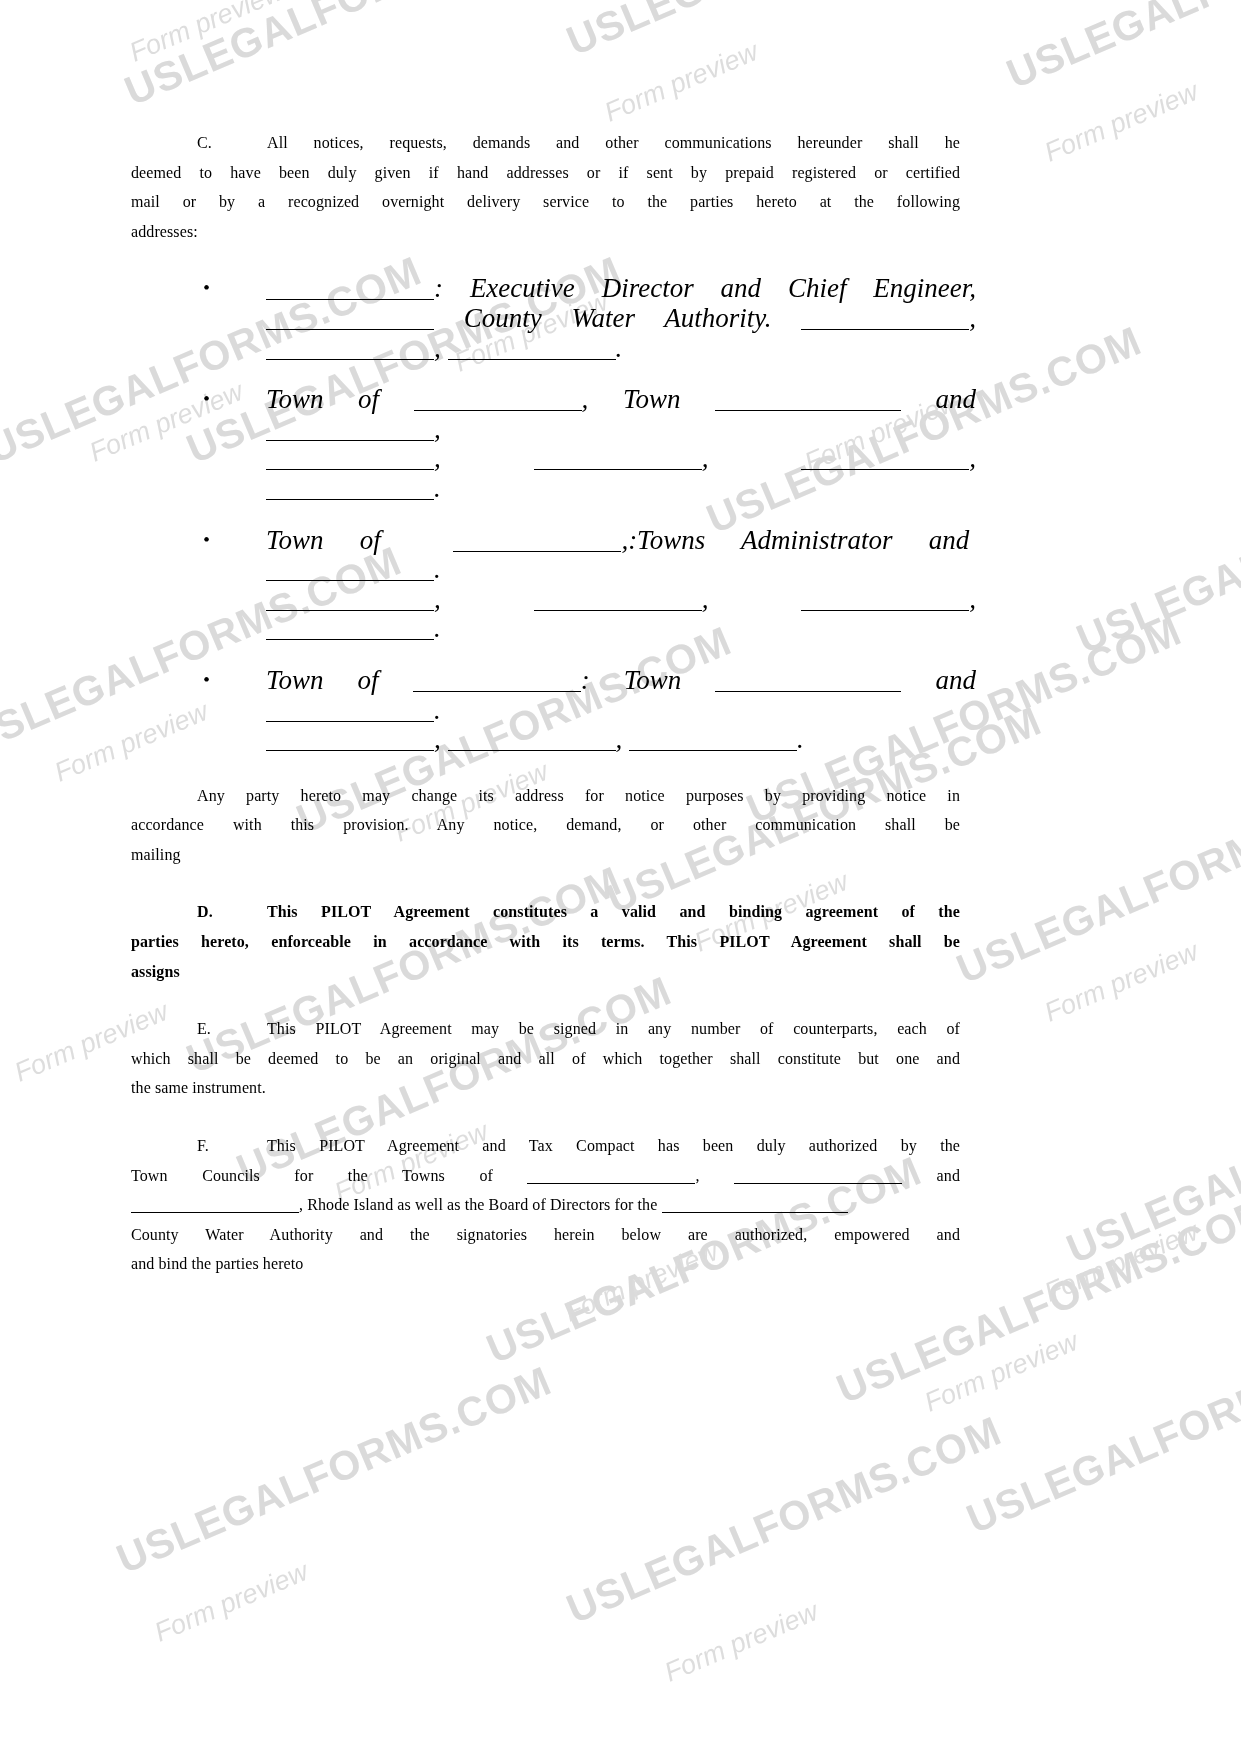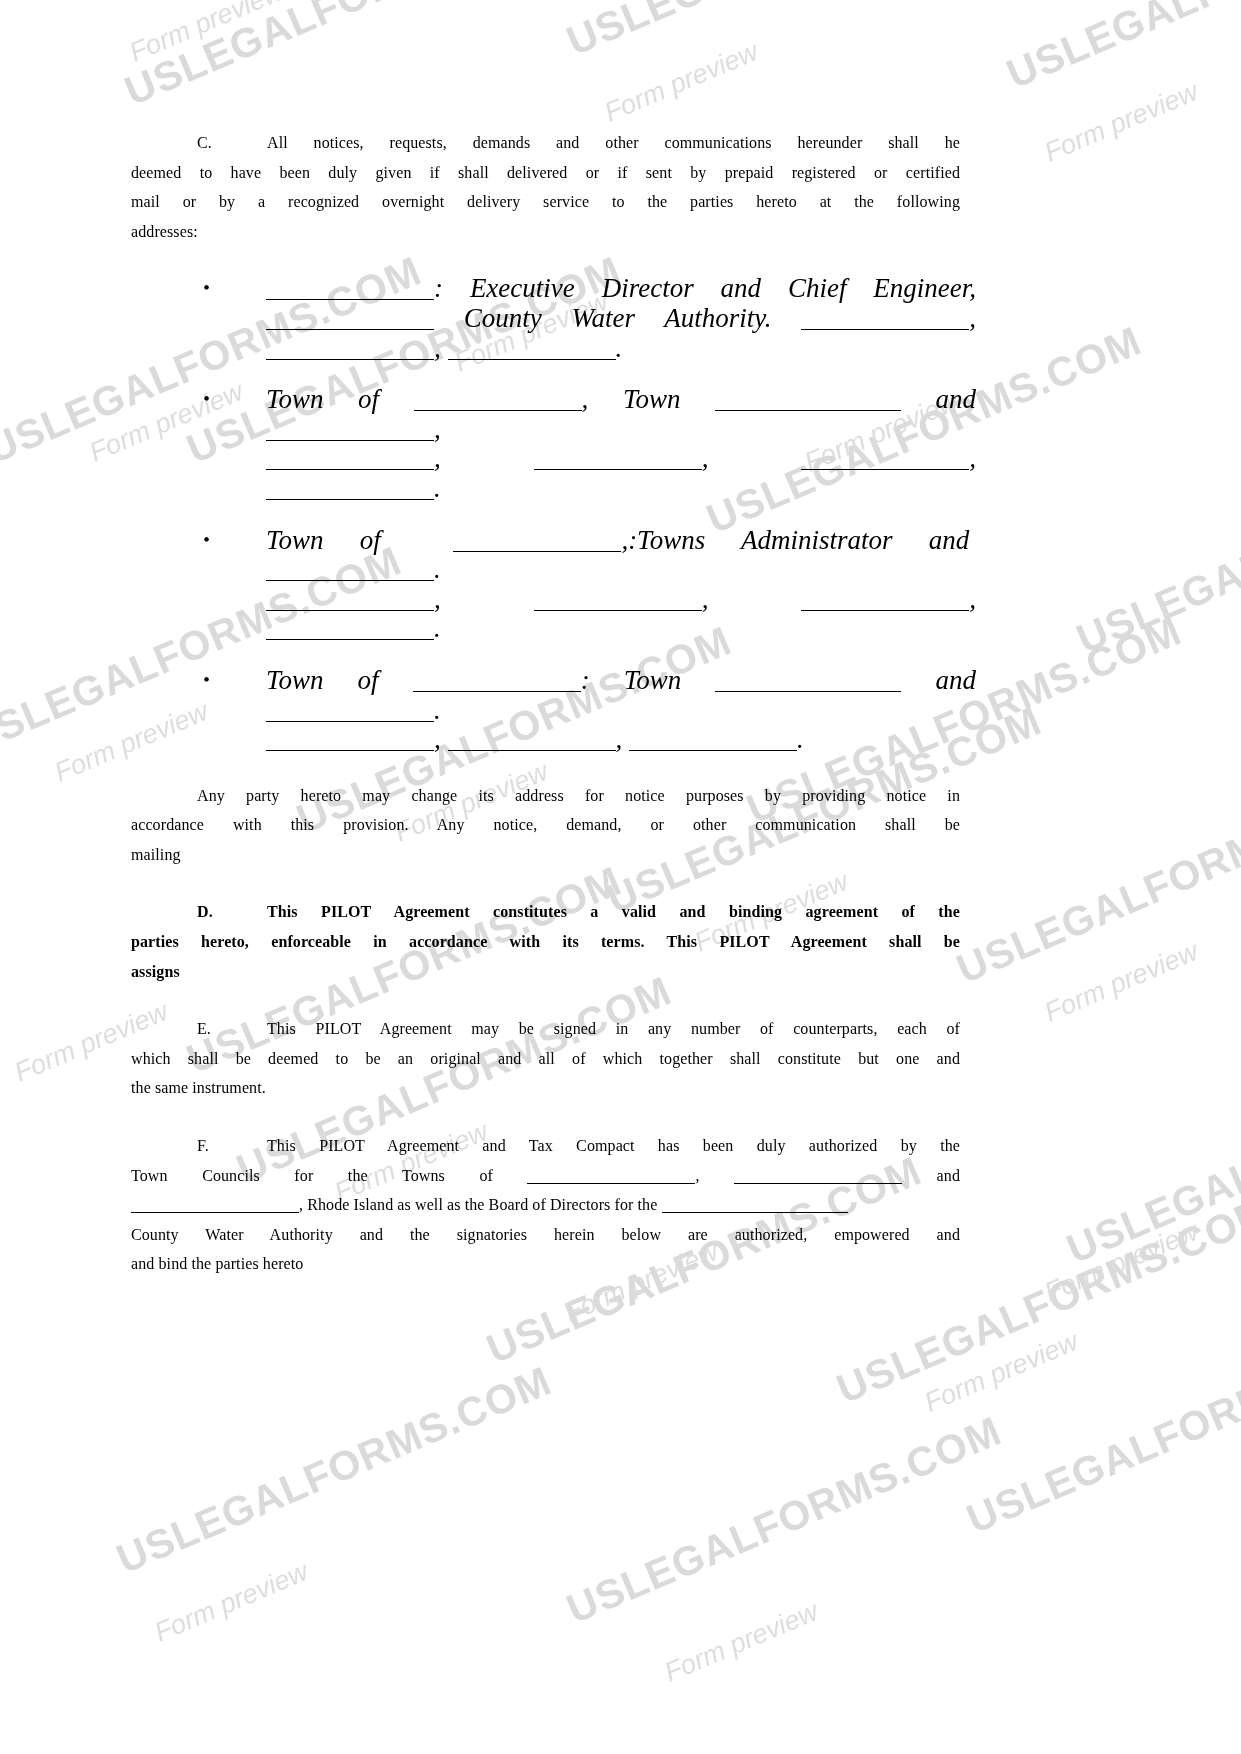--- a/index.html
+++ b/index.html
@@ -168,21 +168,21 @@
     <div class="wm wm-prev" style="left:150px; top:1620px; transform:rotate(-23deg);">Form preview</div>
     <div class="wm wm-brand" style="left:560px; top:1590px; transform:rotate(-23deg);">USLEGALFORMS.COM</div>
     <div class="wm wm-prev" style="left:660px; top:1660px; transform:rotate(-23deg);">Form preview</div>
     <div class="wm wm-brand" style="left:960px; top:1500px; transform:rotate(-23deg);">USLEGALFORMS.COM</div>
   </div>
 
   <div id="content">
 
     <p class="para">
       <span class="line sp"><span class="lead">C.</span><span>All notices, requests, demands and other communications hereunder shall he</span></span>
-      <span class="line sp">deemed to have been duly given if shall delivered or if sent by prepaid registered or certified</span>
+      <span class="line sp">deemed to have been duly given if hand addresses or if sent by prepaid registered or certified</span>
       <span class="line sp">mail or by a recognized overnight delivery service to the parties hereto at the following</span>
       <span class="line">addresses:</span>
     </p>
 
     <ul class="bullets">
 
       <li>
         <span class="line j"><span class="blank b-md"></span><span>:</span>
           <span>Executive</span>
           <span>Director</span>

